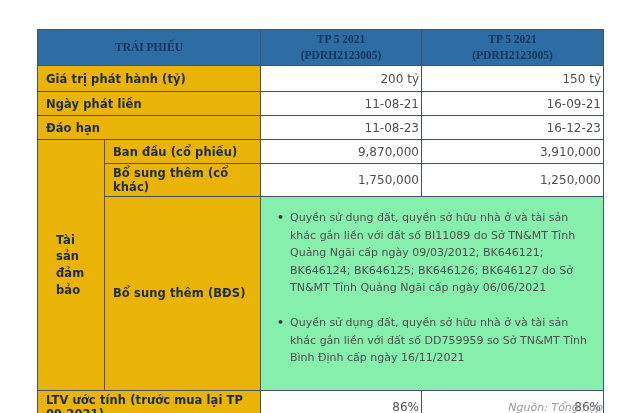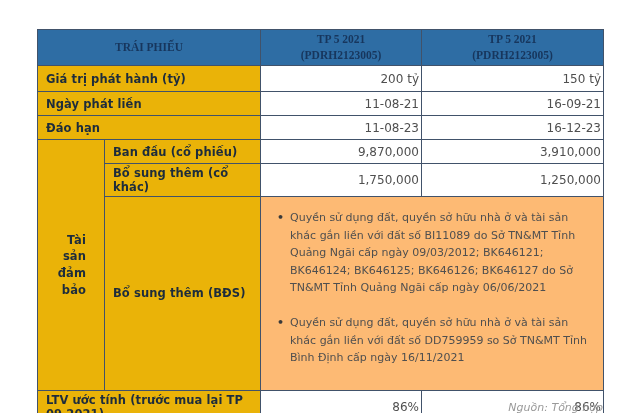--- a/index.html
+++ b/index.html
@@ -23,32 +23,32 @@
     text-align:center; vertical-align:middle; padding:2px;
   }
   tr.head { height:33px; }
 
   td.label {
     background:#eab308; color:#1d2c3c;
     font-weight:bold; font-size:11.5px;
     padding:2px 4px 2px 8px; vertical-align:middle;
     letter-spacing:0.1px;
   }
-  td.group { text-align:right; padding:2px 18px; line-height:1.45; }
+  td.group { text-align:left; padding:2px 18px; line-height:1.45; }
 
   td.value {
     background:#ffffff; text-align:right; vertical-align:middle;
     color:#4f4f4f; font-size:12px; padding:2px;
   }
   tr.r  { height:24px; }
   tr.r1 { height:26px; }
   tr.bds { height:150px; }
 
   td.bullets {
-    background:#fdba74; vertical-align:top;
+    background:#86efac; vertical-align:top;
     padding:12px 14px 6px 16px;
     color:#4f4f4f; font-size:11px;
   }
   ul.blist { margin:0; padding:0; list-style:none; }
   ul.blist li {
     position:relative; padding-left:13px;
     margin:0 0 17px 0; line-height:1.6;
   }
   ul.blist li::before {
     content:"\2022";

